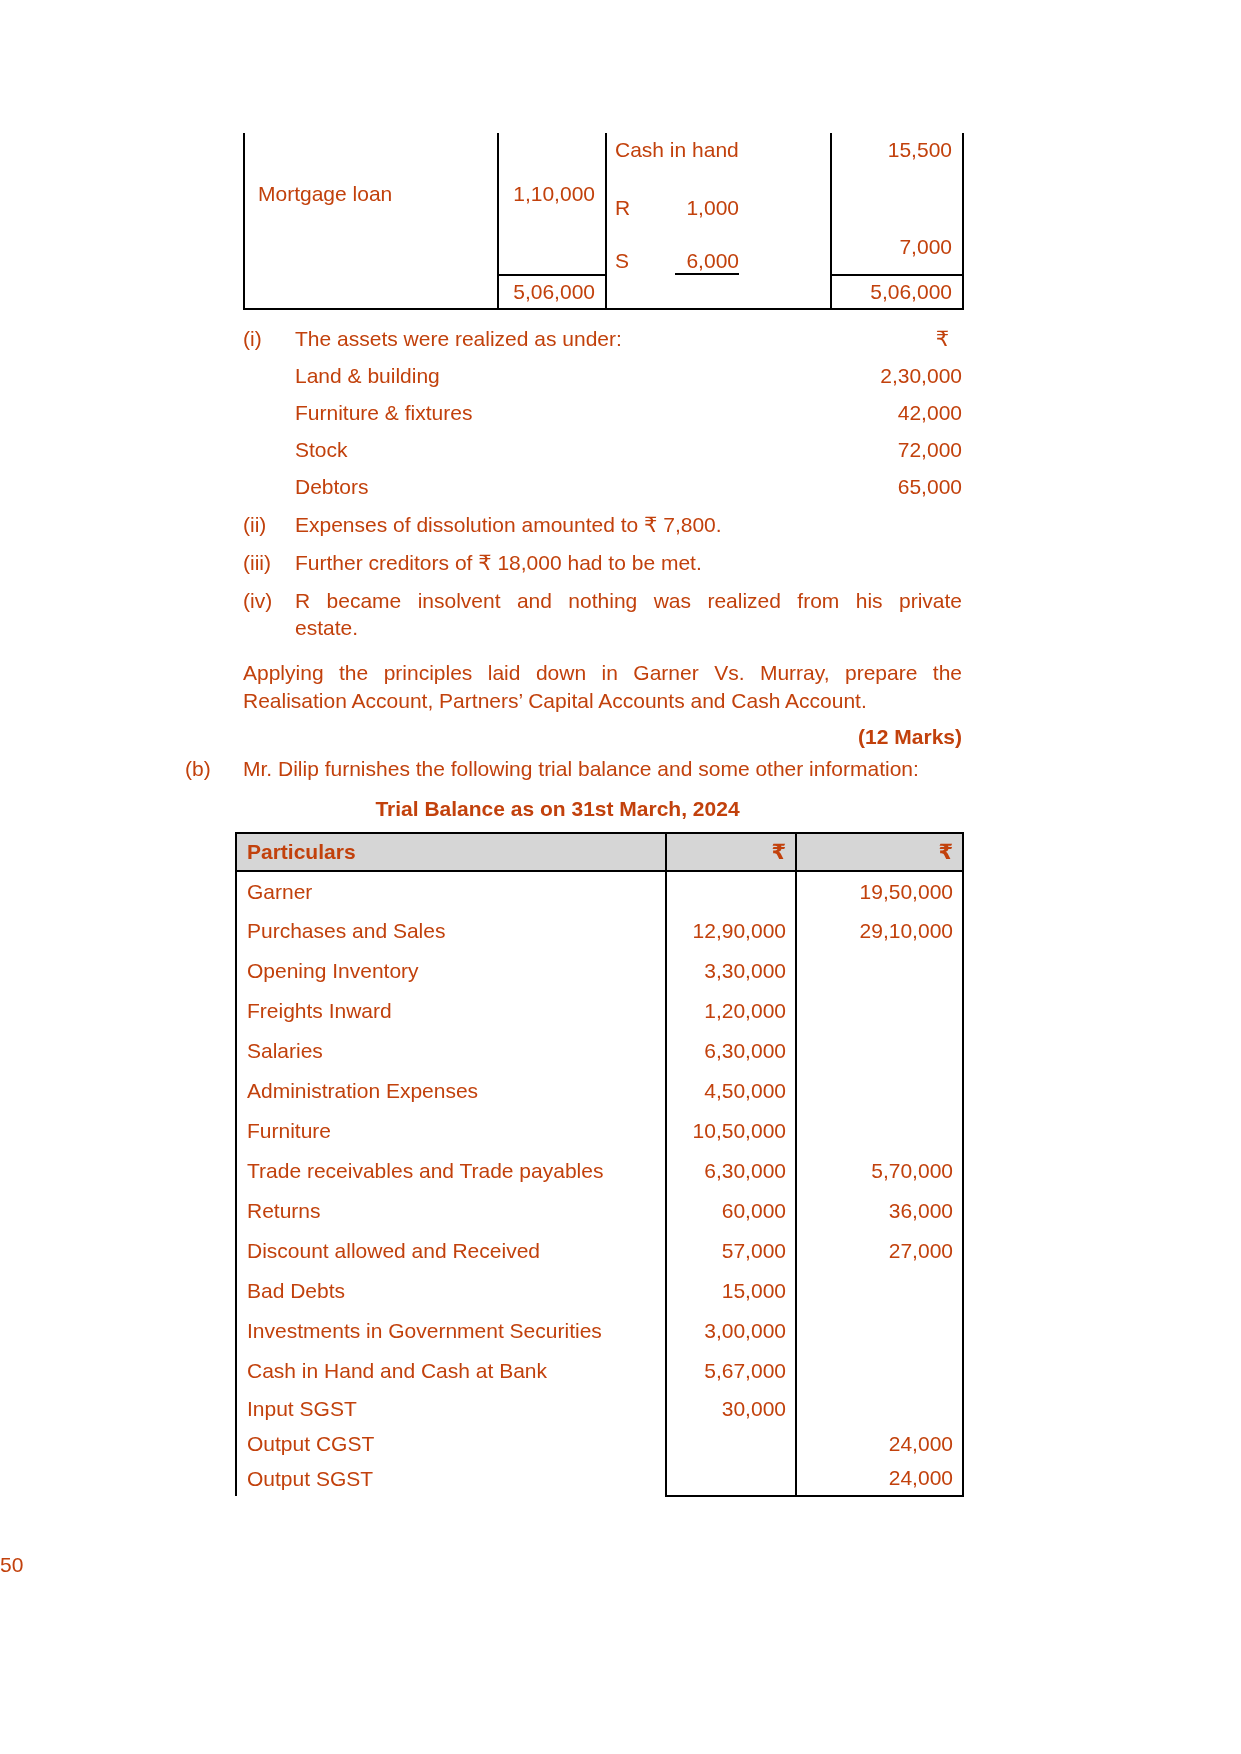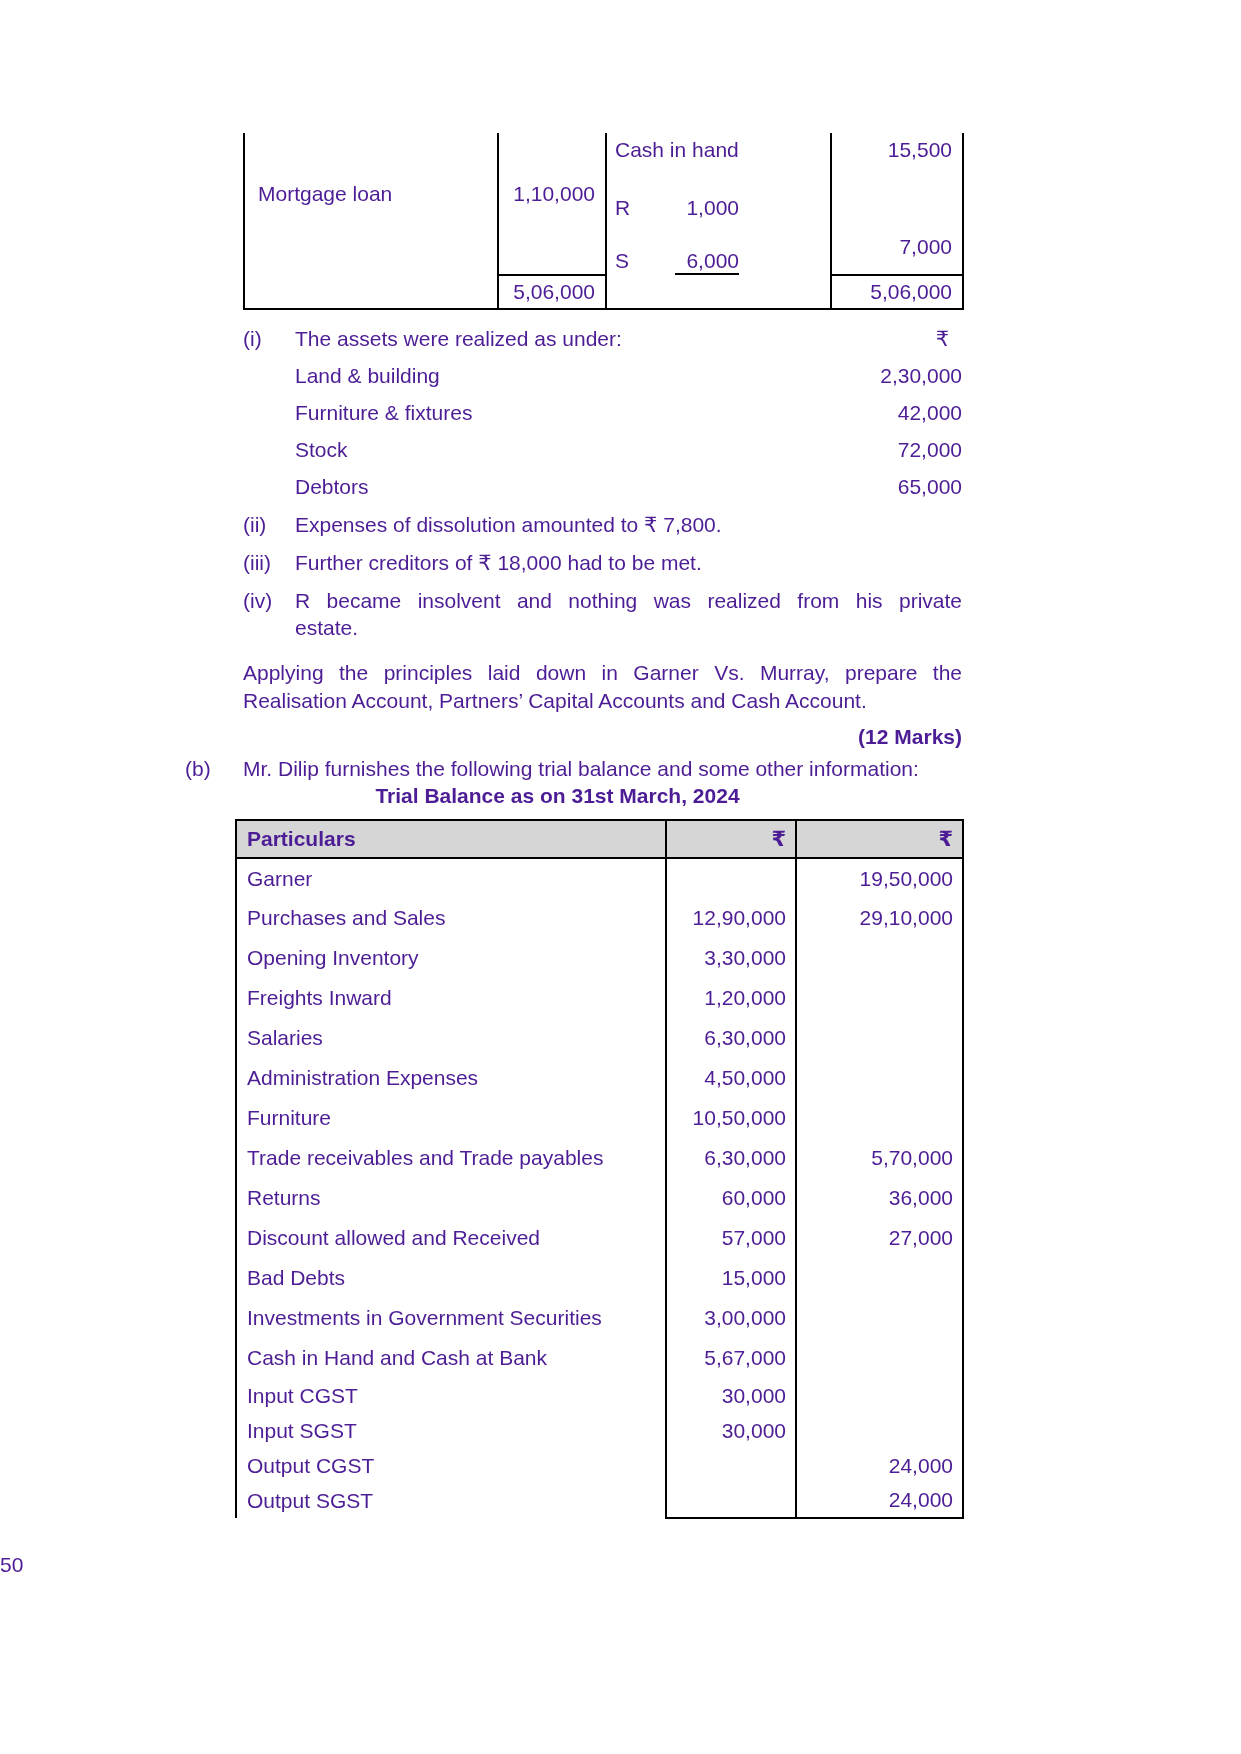--- a/index.html
+++ b/index.html
@@ -1,18 +1,18 @@
 <!DOCTYPE html>
 <html><head>
 <meta charset="utf-8">
 <style>
   * { margin:0; padding:0; box-sizing:border-box; }
   html,body { background:#ffffff; }
   .page {
-    position:relative; width:1241px; height:1754px; background:#fff; color:#4c1d95;
+    position:relative; width:1241px; height:1754px; background:#fff; color:#c2410c;
     font-family:"Liberation Sans","DejaVu Sans",sans-serif; font-size:21px;
     overflow:hidden;
   }
   .content { position:absolute; left:243px; top:133px; width:719px; }
 
   table { border-collapse:collapse; }
 
   
   .top-table { width:719px; table-layout:fixed; }
   .top-table td { height:34px; vertical-align:middle; border-left:2px solid #000; overflow:hidden; white-space:nowrap; }
@@ -36,21 +36,21 @@
   .asset .aname { flex:1; }
   .clause { margin-top:11px; }
   .clause .ctext { flex:1; }
   .jline { text-align:justify; text-align-last:justify; }
   .iv-body { flex:1; }
   .para { margin-top:18px; line-height:28px; }
   .marks { margin-top:8px; text-align:right; font-weight:bold; line-height:27px; }
   .partb { margin-top:5px; margin-left:-58px; display:flex; line-height:27px; }
   .partb .blabel { flex:none; width:58px; }
   .partb .btext { flex:1; }
-  .tb-title { font-weight:bold; text-align:center; position:relative; left:-45px; line-height:28px; }
+  .tb-title { margin-top:13px; font-weight:bold; text-align:center; position:relative; left:-45px; line-height:28px; }
 
   
   .tb-table { width:727px; margin-left:-8px; margin-top:9px; table-layout:fixed; }
   .tb-table th, .tb-table td { border-left:2px solid #000; vertical-align:middle; overflow:hidden; white-space:nowrap; }
   .tb-table th:last-child, .tb-table td:last-child { border-right:2px solid #000; }
   .tb-table thead th { background:#d6d6d6; border-top:2px solid #000; border-bottom:2px solid #000; height:38px; font-weight:bold; text-align:left; padding-left:10px; }
   .tb-table thead th.num { text-align:right; padding-right:9px; }
   .tb-table td { height:40px; }
   .tb-table tr.tight td { height:35px; }
   .tb-table td.part { padding-left:10px; }
@@ -231,25 +231,20 @@
             <td class="part">Investments in Government Securities</td>
             <td class="num">3,00,000</td>
             <td class="num"></td>
           </tr>
         <tr>
             <td class="part">Cash in Hand and Cash at Bank</td>
             <td class="num">5,67,000</td>
             <td class="num"></td>
           </tr>
         <tr class="tight">
-            <td class="part">Input CGST</td>
-            <td class="num">30,000</td>
-            <td class="num"></td>
-          </tr>
-        <tr class="tight">
             <td class="part">Input SGST</td>
             <td class="num">30,000</td>
             <td class="num"></td>
           </tr>
         <tr class="tight">
             <td class="part">Output CGST</td>
             <td class="num"></td>
             <td class="num">24,000</td>
           </tr>
         <tr class="tight last">

